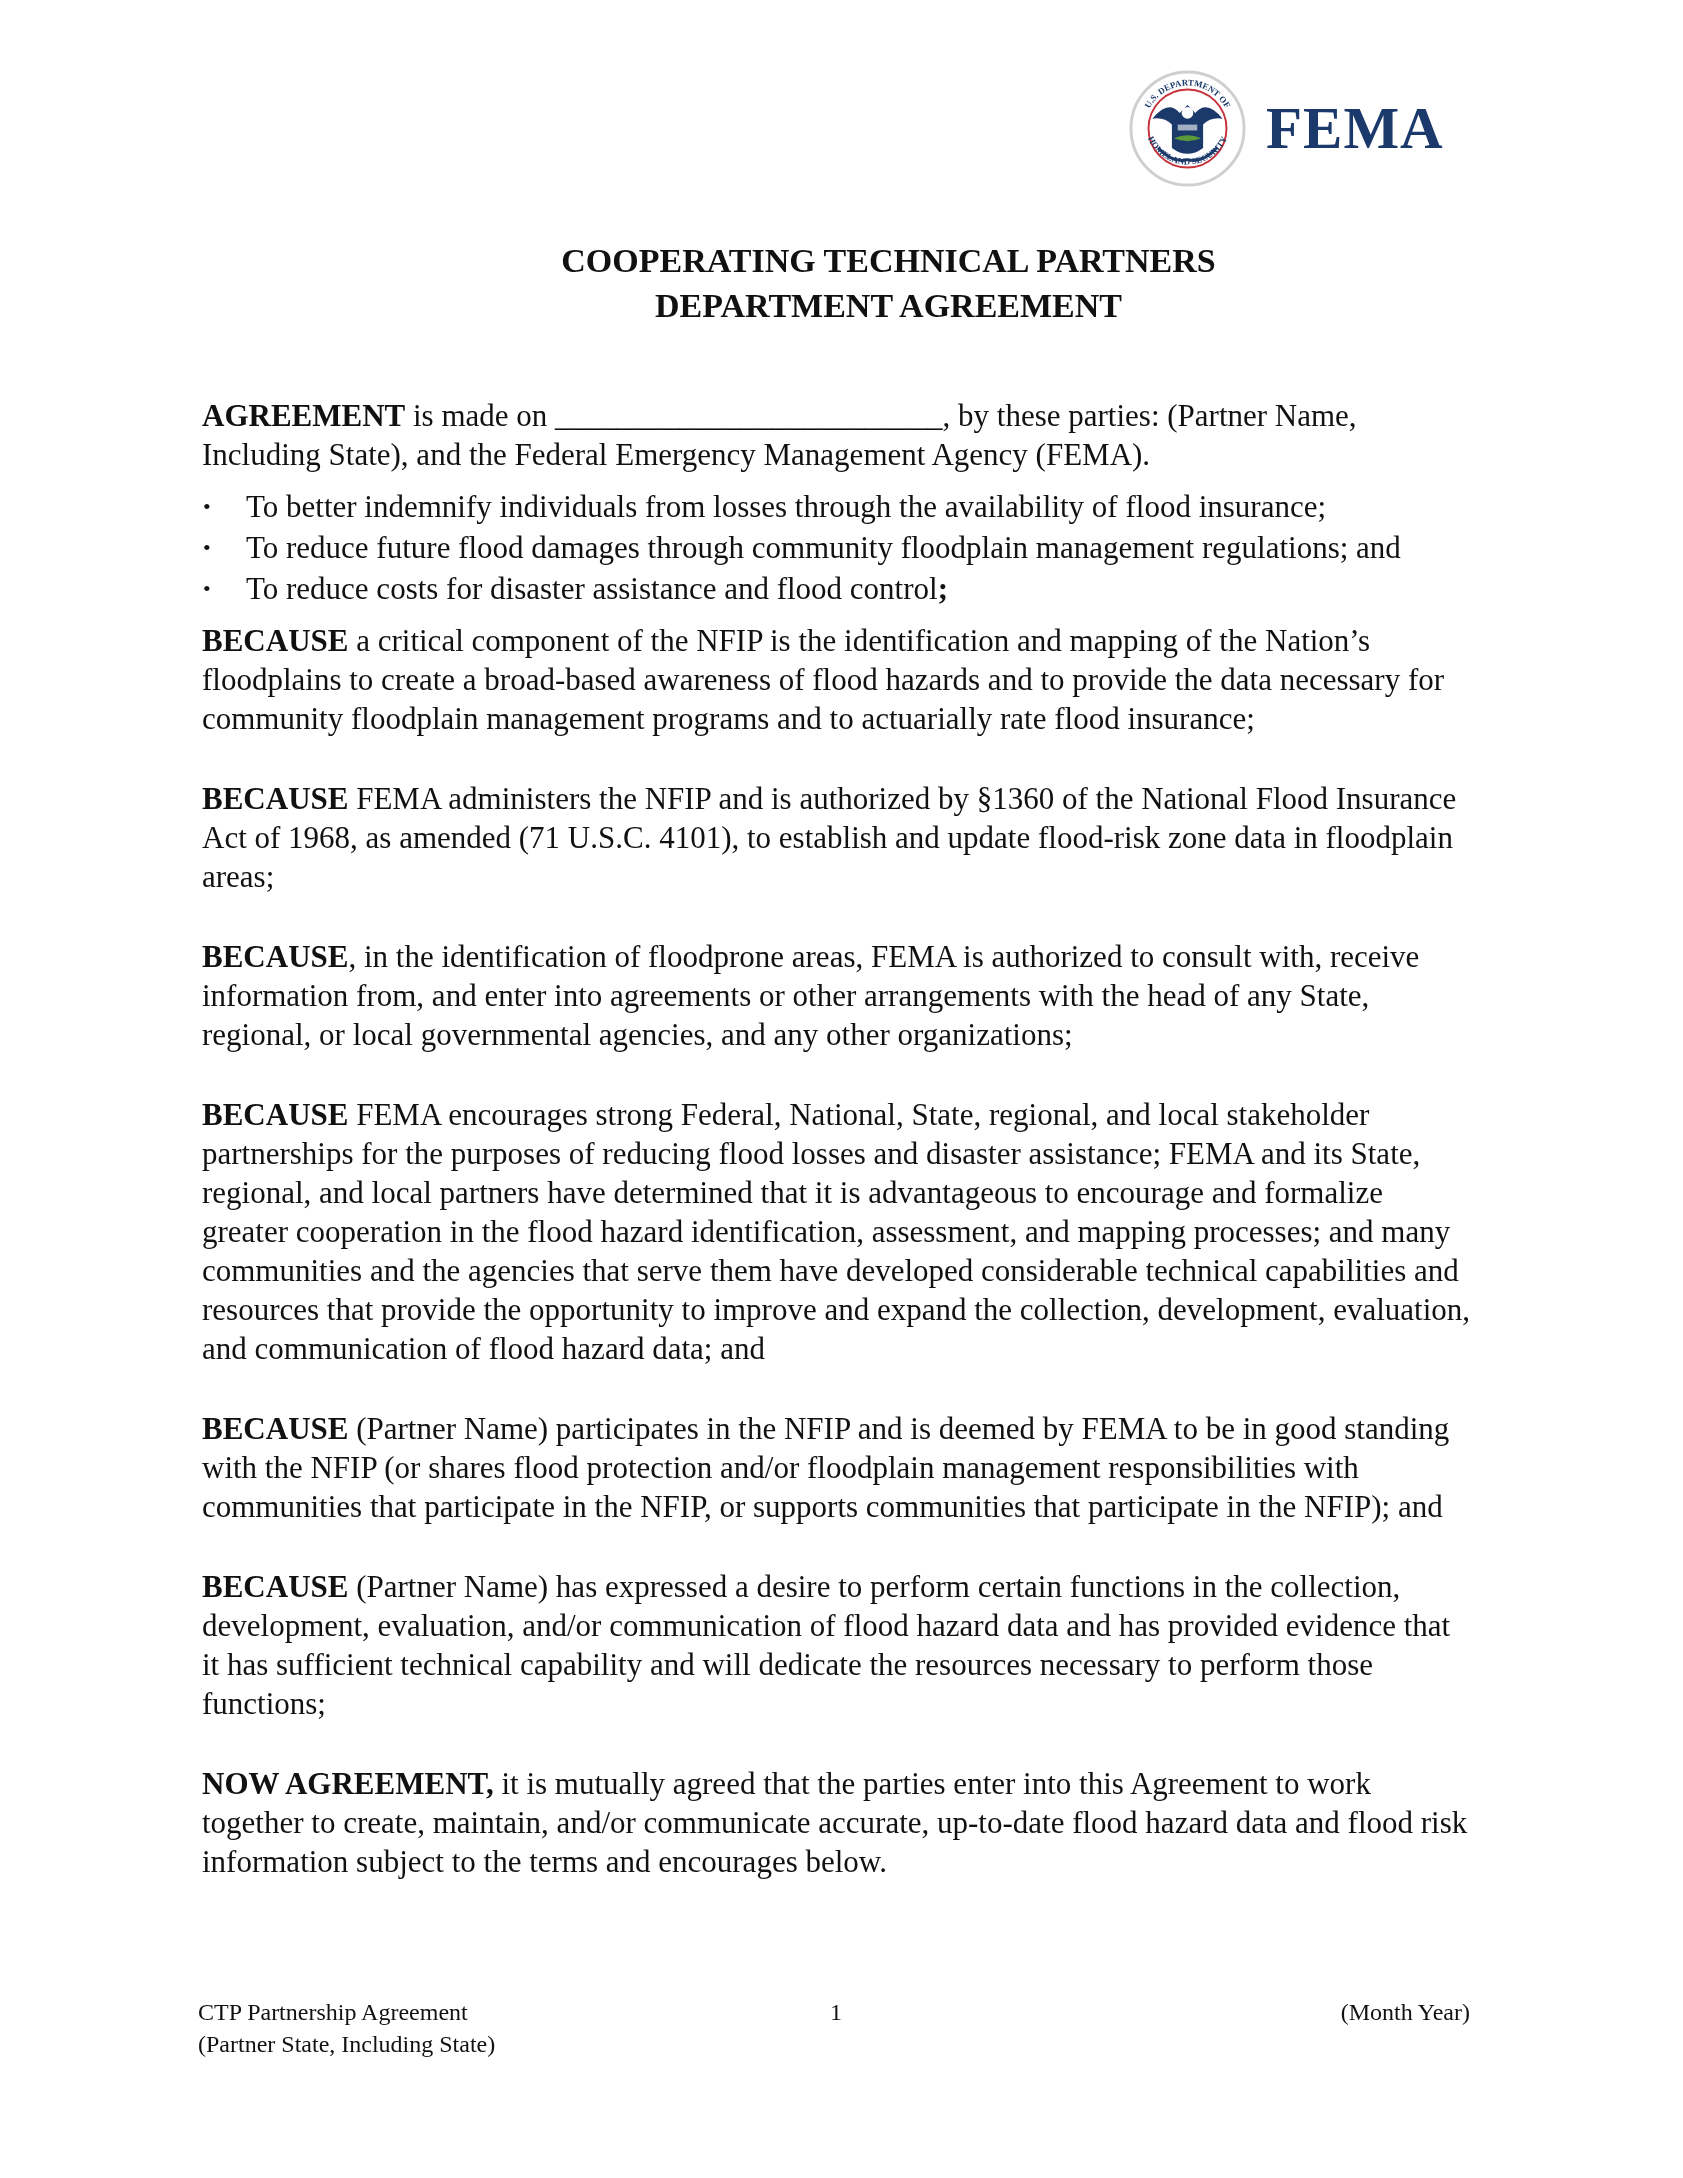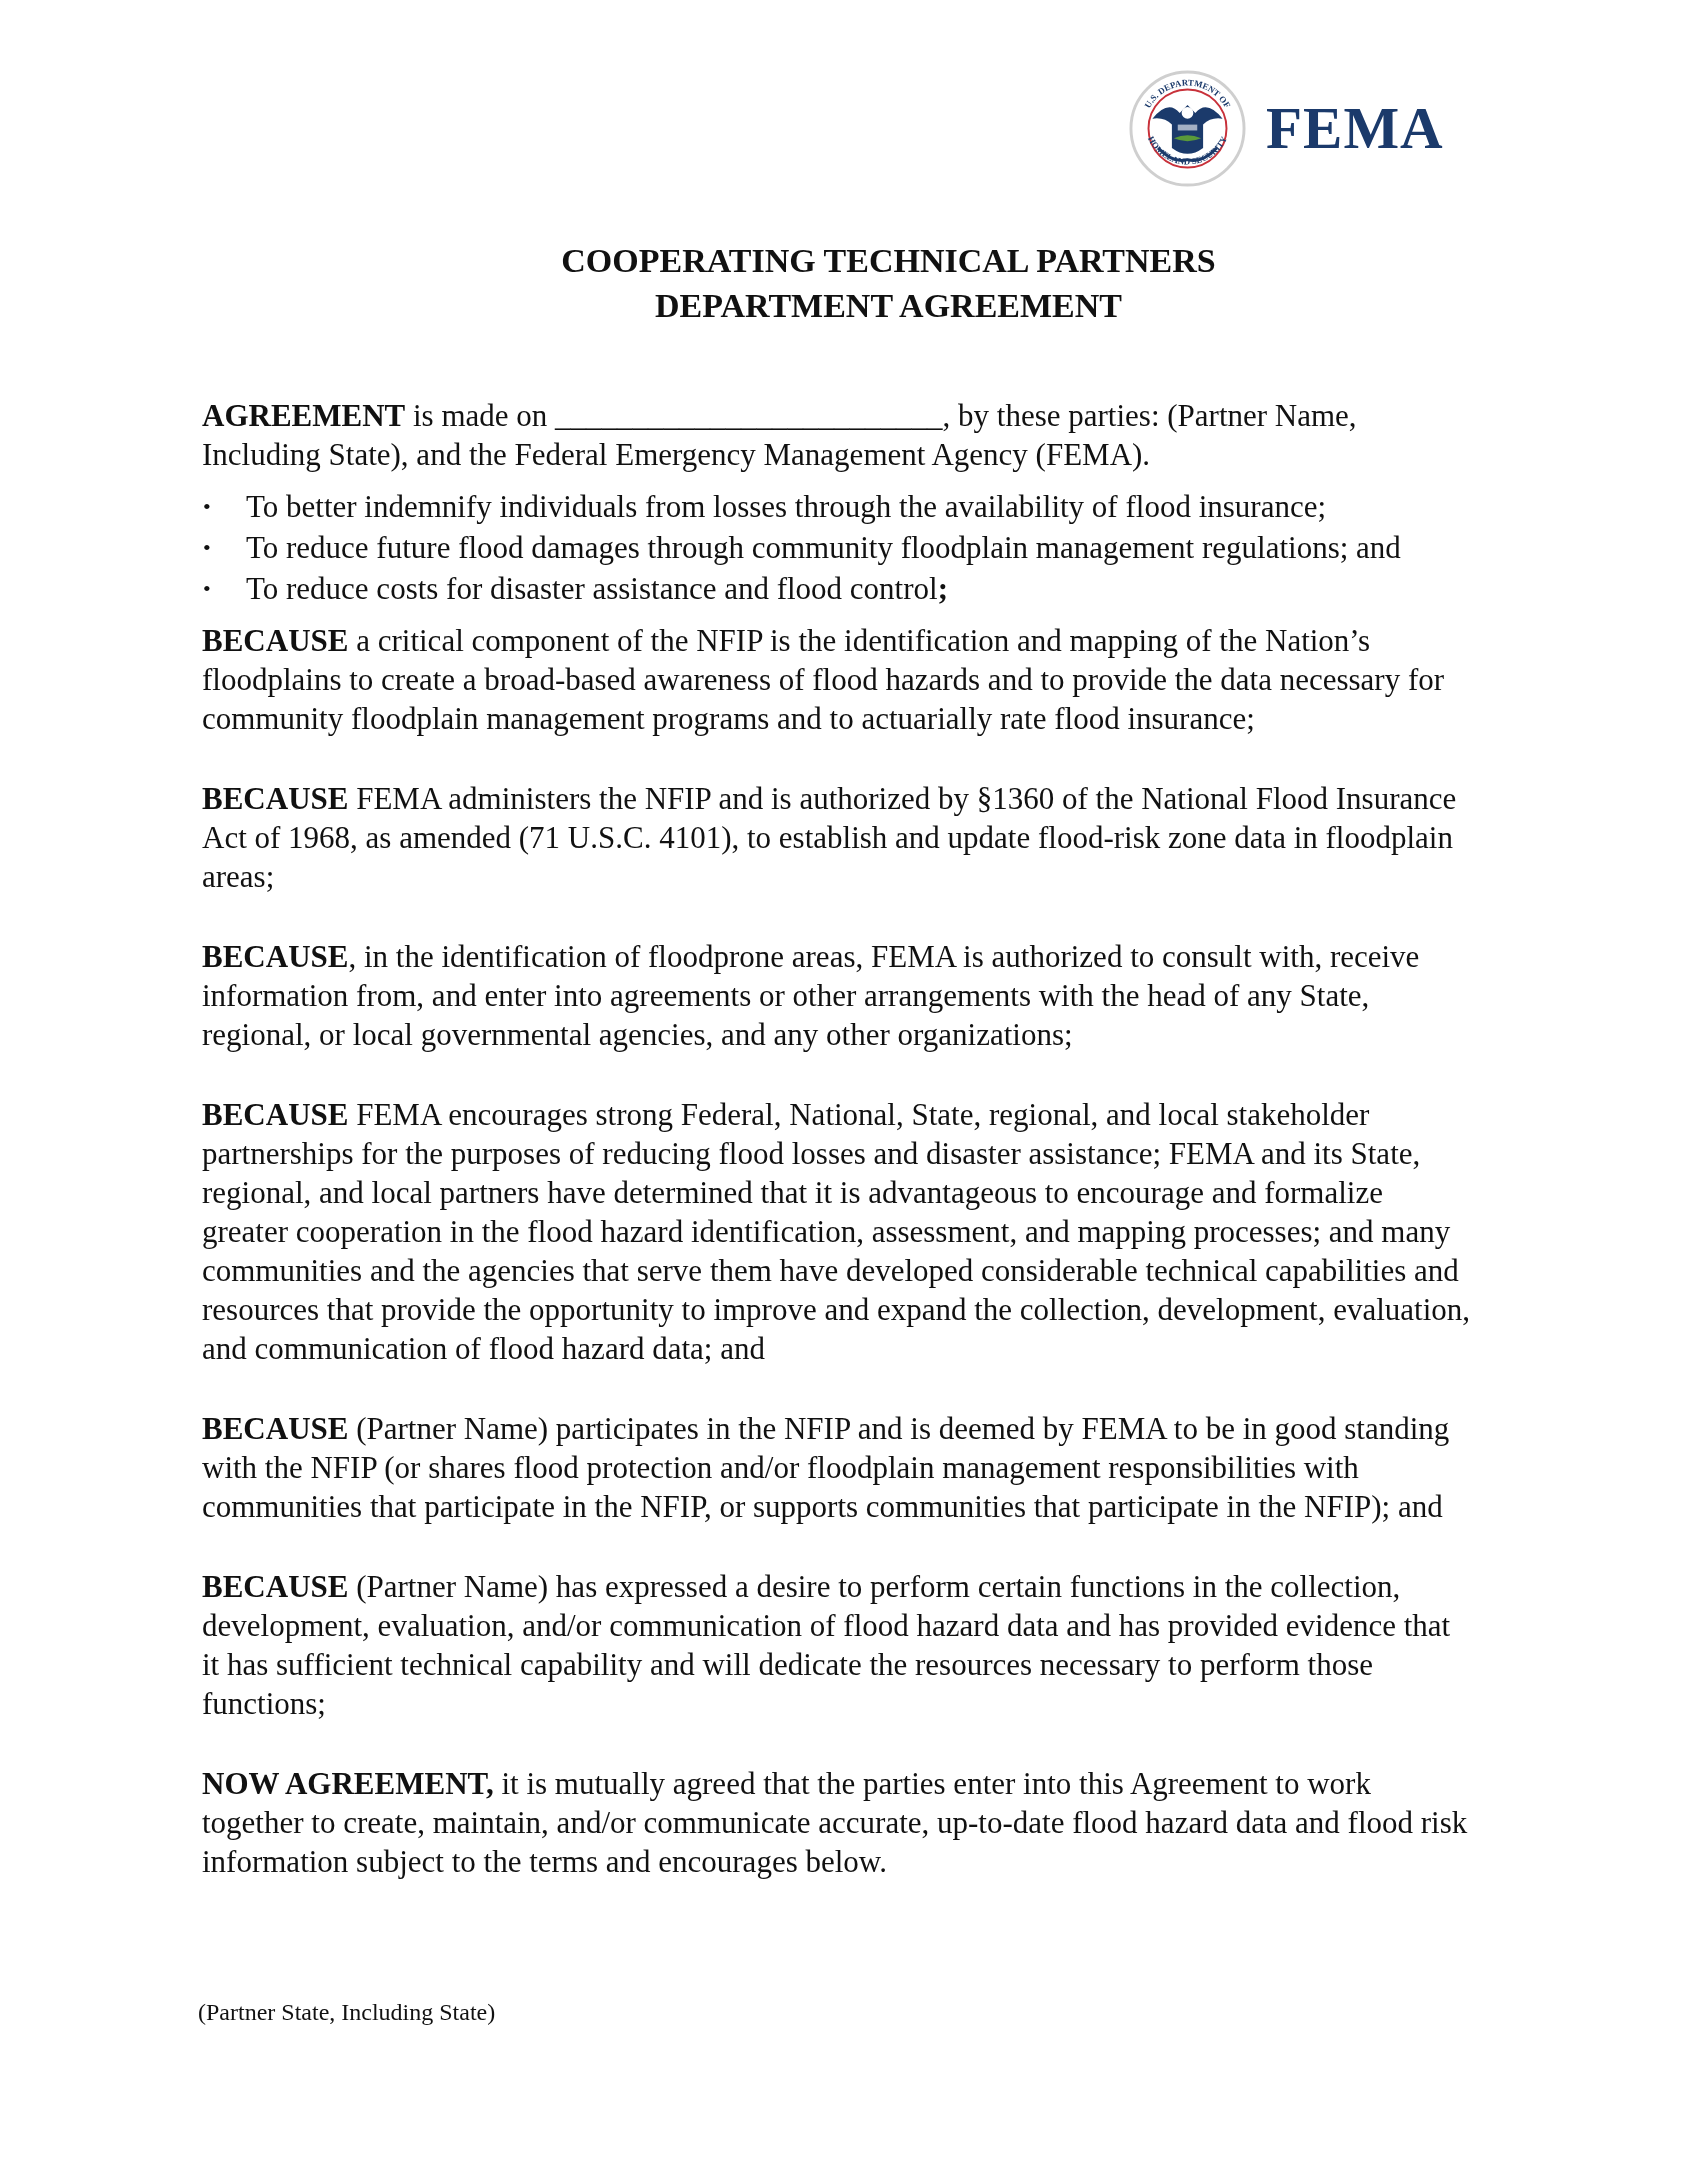--- a/index.html
+++ b/index.html
@@ -176,16 +176,21 @@
   </p>
   <div class="gap-l"></div>
 
   <p>
     <b>NOW AGREEMENT,</b><span> it is mutually agreed that the parties enter into this Agreement to work together to create, maintain, and/or communicate accurate, up-to-date flood hazard data and flood risk information subject to the terms and encourages below.</span>
   </p>
 </div>
 
 <div class="footer">
   <div class="row">
+    <span class="left">CTP Partnership Agreement</span>
+    <span class="center">1</span>
+    <span class="right">(Month Year)</span>
+  </div>
+  <div class="row">
     <span class="left">(Partner State, Including State)</span>
   </div>
 </div>
 
 
 </body></html>

